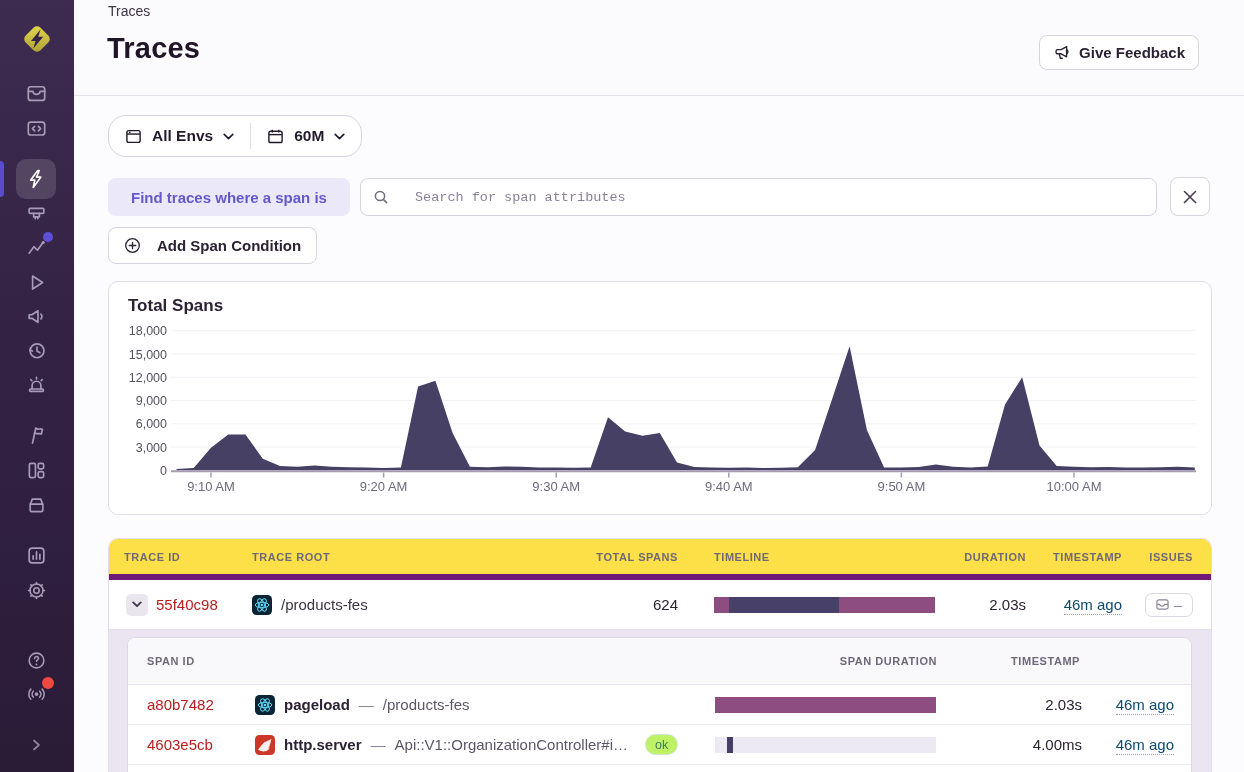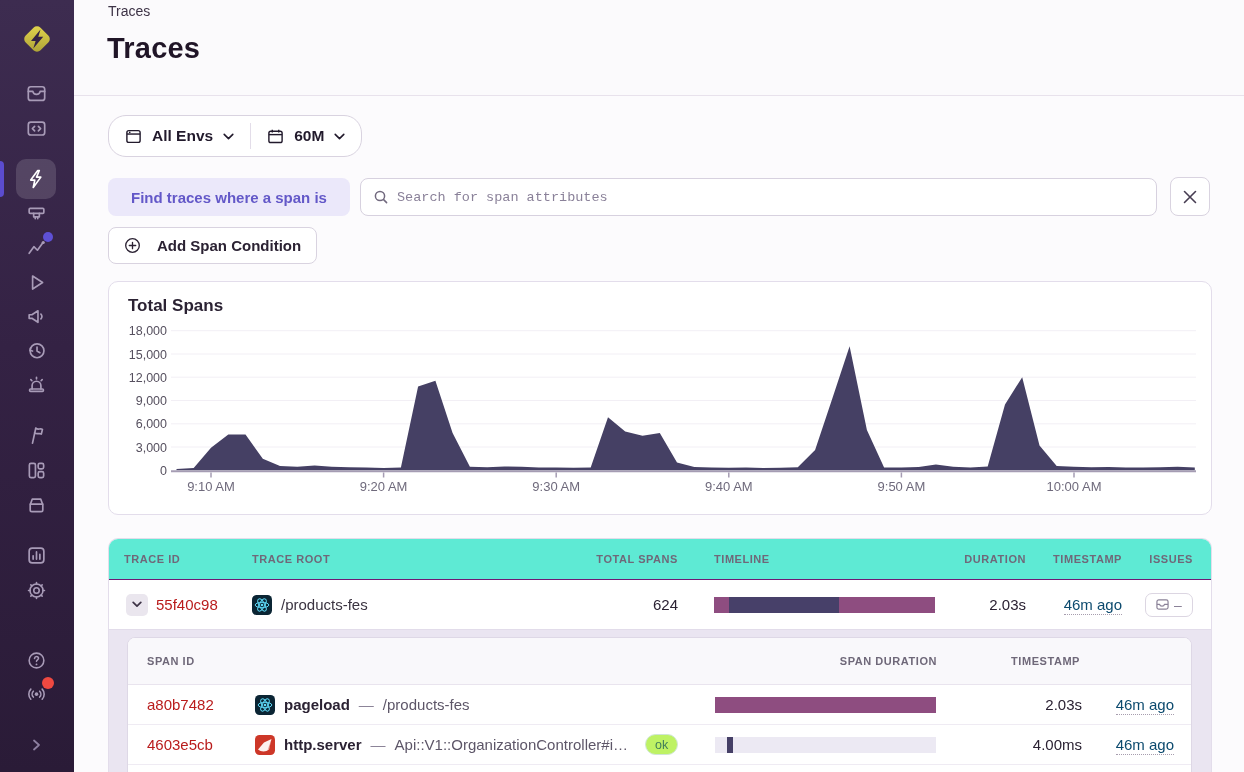--- a/index.html
+++ b/index.html
@@ -16,32 +16,32 @@
 .main{position:absolute;left:74px;top:0;width:1170px;height:772px}
 .topbar{position:absolute;left:0;top:0;width:1170px;height:96px;background:#fbfafc;border-bottom:1px solid #e8e2ec}
 .crumb{position:absolute;left:34px;top:3px;font-size:14px;color:#3d3346}
 .page-title{position:absolute;left:33px;top:32px;font-size:29px;font-weight:700;color:#201527;letter-spacing:.2px}
 .feedback-btn{position:absolute;right:45px;top:35px;height:35px;display:flex;align-items:center;gap:8px;padding:0 13px;background:#fff;border:1px solid #d9d3e0;border-radius:8px;font-weight:700;font-size:15px;color:#2b2233}
 
 .pagefilters{position:absolute;left:34px;top:115px;height:42px;display:flex;align-items:center;background:#fff;border:1px solid #d9d3e0;border-radius:18px}
 .pf-btn{display:flex;align-items:center;gap:10px;padding:0 16px;height:100%;font-weight:700;font-size:15.5px;color:#221a2c}
 .pf-div{width:1px;height:26px;background:#e3dde9}
 .search-chip{position:absolute;left:34px;top:178px;width:242px;height:38px;border-radius:8px;background:#ebe8fa;display:flex;align-items:center;justify-content:center;font-weight:700;font-size:15px;color:#6358c8}
-.searchbox{position:absolute;left:286px;top:178px;width:797px;height:38px;background:#fff;border:1px solid #d7d1df;border-radius:8px;display:flex;align-items:center;padding:0 12px;gap:8px}
+.searchbox{position:absolute;left:286px;top:178px;width:797px;height:38px;background:#fff;border:1px solid #d7d1df;border-radius:8px;display:flex;align-items:center;padding:0 12px;gap:26px}
 .searchbox input{border:0;outline:0;flex:1;font-family:"Liberation Mono","DejaVu Sans Mono",monospace;font-size:13.5px;color:#2b2233;background:transparent}
 .searchbox input::placeholder{color:#8a8199}
 .clear-btn{position:absolute;left:1096px;top:177px;width:40px;height:39px;background:#fff;border:1px solid #d9d3e0;border-radius:8px;display:flex;align-items:center;justify-content:center}
 .add-btn{position:absolute;left:34px;top:227px;height:37px;padding:0 15px;display:flex;gap:16px;align-items:center;font-weight:700;font-size:15px;color:#2b2233;border:1px solid #d9d3e0;border-radius:8px;background:#fff}
 
 .chart-panel{position:absolute;left:34px;top:281px;width:1104px;height:234px;background:#fff;border:1px solid #e3ddeb;border-radius:10px}
 .chart-title{position:absolute;left:19px;top:14px;font-size:17px;font-weight:700;color:#2b2233;z-index:2}
 #spans-chart{position:absolute;left:0;top:0}
 
 .trace-panel{position:absolute;left:34px;top:538px;width:1104px;height:234px;background:#fff;border:1px solid #e3ddeb;border-bottom:0;border-radius:10px 10px 0 0;overflow:hidden}
-.t-head{display:grid;grid-template-columns:128px 348px 109px 252px 95px 97px 73px;height:41px;background:#5eead4;border-bottom:1px solid #701a75;align-items:center}
+.t-head{display:grid;grid-template-columns:128px 348px 109px 252px 95px 97px 73px;height:41px;background:#fde047;border-bottom:6px solid #701a75;align-items:center}
 .th{font-size:11px;font-weight:700;letter-spacing:.55px;color:#6f6879;white-space:nowrap}
 .t-row{display:grid;grid-template-columns:128px 348px 109px 252px 95px 97px 73px;height:49px;align-items:center;background:#fff}
 .pl15{padding-left:15px}.pl17{padding-left:17px}.pl20{padding-left:20px}
 .ar{text-align:right}.pr15{padding-right:15px}.pr16{padding-right:16px}.pr17{padding-right:17px}.pr18{padding-right:18px}
 .cell{font-size:15px;color:#2b2233;white-space:nowrap}
 .link{color:#b91c1c;font-size:15px;text-decoration:none}
 .idcell{display:flex;align-items:center;gap:8px}
 .chev-btn{width:22px;height:22px;border-radius:5px;background:#eae6ee;border:0;display:flex;align-items:center;justify-content:center}
 .rootcell{display:flex;align-items:center;gap:9px;color:#3a3340}
 .bar-wrap{padding-left:20px;padding-right:16px}
@@ -185,20 +185,30 @@
     <svg width="16" height="16" viewBox="0 0 16 16" fill="none" stroke="#8d7fa0" stroke-width="1.8" stroke-linecap="round" stroke-linejoin="round">
         <path d="M6 3.5 11 8l-5 4.5"></path>
       </svg>
   </div>
 </div>
 
 <div class="main">
   <div class="topbar">
     <div class="crumb">Traces</div>
     <h1 class="page-title">Traces</h1>
+    <button class="feedback-btn">
+      <span>
+          <svg width="18" height="18" viewBox="0 0 18 18" fill="none" stroke="#2b2233" stroke-width="1.4" stroke-linecap="round" stroke-linejoin="round">
+            <path d="M13.6 2.6v10.2l-5.4-3H4.5A1.4 1.4 0 0 1 3.1 8.4V7a1.4 1.4 0 0 1 1.4-1.4h3.7l5.4-3z"></path>
+            <path d="M6.4 10l.9 4.2h2"></path>
+            <path d="M14.2 6c.9.7.9 2.7 0 3.4"></path>
+          </svg>
+        </span>
+      <span>Give Feedback</span>
+    </button>
   </div>
 
   <div class="pagefilters">
     <div class="pf-btn">
       <span>
           <svg width="17" height="17" viewBox="0 0 18 18" fill="none" stroke="#221a2c" stroke-width="1.5" stroke-linejoin="round">
             <rect x="2" y="2.8" width="14" height="12.4" rx="2"></rect>
             <path d="M2 6.4h14"></path>
             <path d="M4.2 4.6h1.6"></path>
           </svg>

